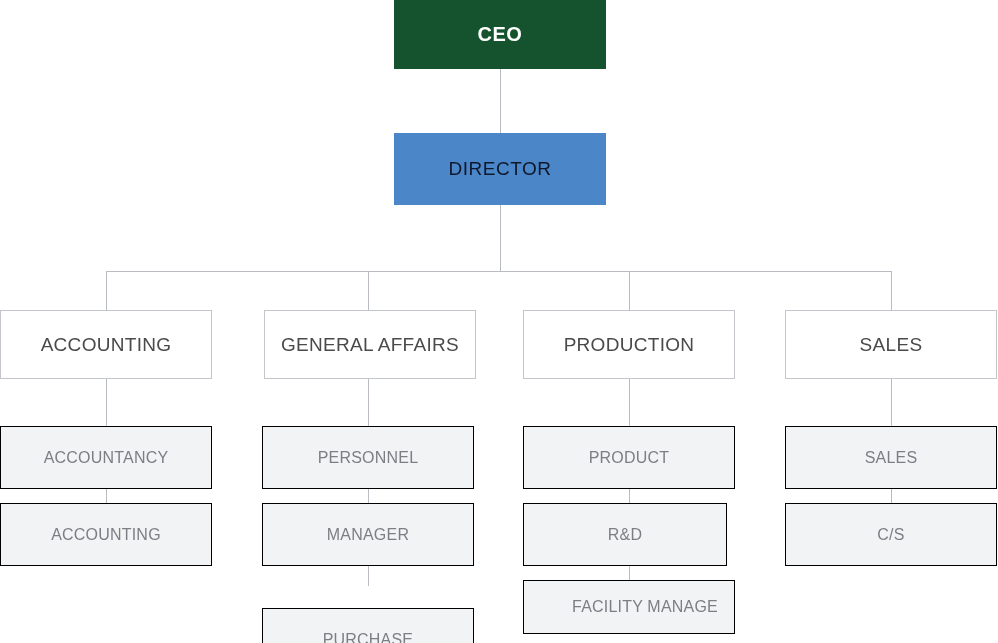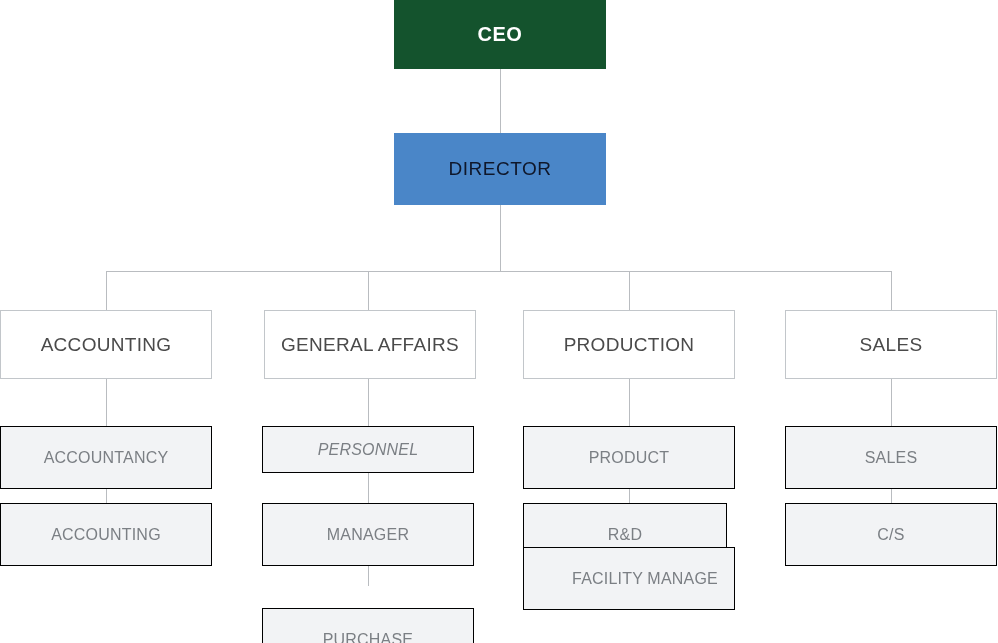--- a/index.html
+++ b/index.html
@@ -116,37 +116,37 @@
     <span>SALES</span>
   </div>
 
   <div class="node node-sub" style="left:0px; top:426px; width:212px; height:63px;">
     <span>ACCOUNTANCY</span>
   </div>
   <div class="node node-sub" style="left:0px; top:503px; width:212px; height:63px;">
     <span>ACCOUNTING</span>
   </div>
 
-  <div class="node node-sub" style="left:262px; top:426px; width:212px; height:47px;font-style:italic;">
+  <div class="node node-sub" style="left:262px; top:426px; width:212px; height:63px;">
     <span>PERSONNEL</span>
   </div>
   <div class="node node-sub" style="left:262px; top:503px; width:212px; height:63px;">
     <span>MANAGER</span>
   </div>
   <div class="node node-sub" style="left:262px; top:608px; width:212px; height:63px;">
     <span>PURCHASE</span>
   </div>
 
   <div class="node node-sub" style="left:523px; top:426px; width:212px; height:63px;">
     <span>PRODUCT</span>
   </div>
   <div class="node node-sub" style="left:523px; top:503px; width:204px; height:63px;">
     <span>R&amp;D</span>
   </div>
-  <div class="node node-sub" style="left:523px; top:547px; width:212px; height:63px;padding-left:32px;">
+  <div class="node node-sub" style="left:523px; top:580px; width:212px; height:54px;padding-left:32px;">
     <span>FACILITY MANAGE</span>
   </div>
 
   <div class="node node-sub" style="left:785px; top:426px; width:212px; height:63px;">
     <span>SALES</span>
   </div>
   <div class="node node-sub" style="left:785px; top:503px; width:212px; height:63px;">
     <span>C/S</span>
   </div>
 

